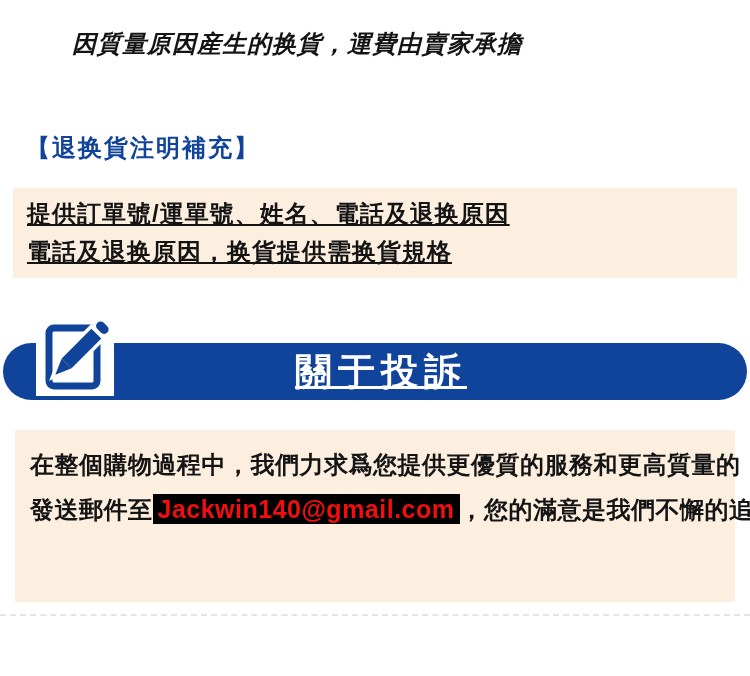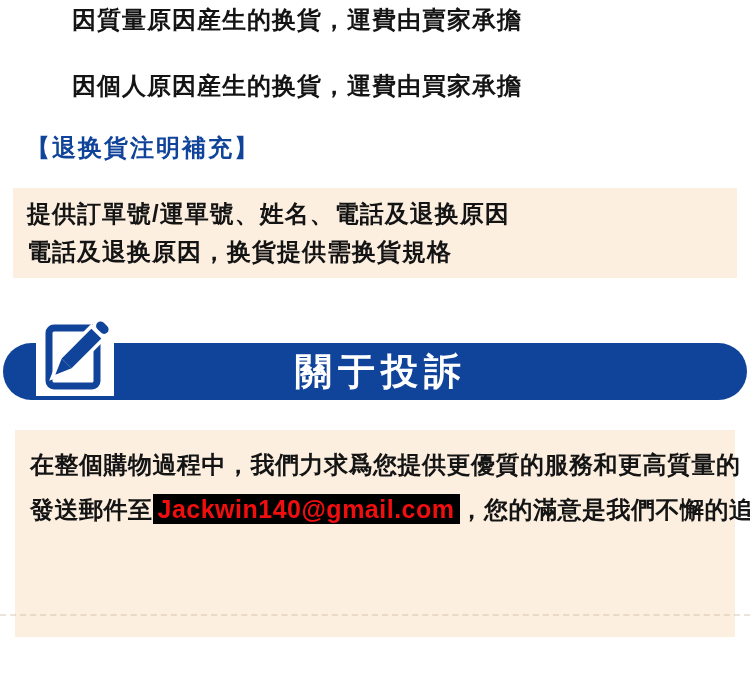--- a/index.html
+++ b/index.html
@@ -13,21 +13,21 @@
     font-weight: bold;
     color: var(--text, #141414);
   }
   .policy-line {
     position: absolute;
     left: 72px;
     font-size: 24px;
     letter-spacing: 1px;
     white-space: nowrap;
   }
-  .policy-line.l1 { top: 4px; }
+  .policy-line.l1 { top: 28px; font-style: italic; }
   .policy-line.l2 { top: 70px; }
   .section-heading {
     position: absolute;
     left: 26px;
     top: 132px;
     margin: 0;
     font-size: 24px;
     letter-spacing: 2px;
     color: var(--accent-blue, #10439A);
     white-space: nowrap;
@@ -39,20 +39,21 @@
   }
   .supplement-box {
     left: 13px;
     top: 188px;
     width: 724px;
     height: 90px;
     padding: 7px 14px 0 14px;
     font-size: 24px;
     line-height: 38px;
     letter-spacing: 1px;
+    text-decoration: underline;
   }
   .banner-wrap {
     position: absolute;
     left: 0; top: 0;
     width: 750px; height: 0;
   }
   .banner-pill {
     position: absolute;
     left: 3px;
     top: 343px;
@@ -63,36 +64,37 @@
     display: flex;
     align-items: center;
     justify-content: center;
   }
   .banner-title {
     color: #ffffff;
     font-size: 37px;
     letter-spacing: 6px;
     transform: translateX(6px);
     white-space: nowrap;
+    text-decoration: underline;
   }
   .icon-plate {
     position: absolute;
     left: 36px;
     top: 308px;
     width: 78px;
     height: 88px;
     background: #ffffff;
     color: var(--accent-blue, #10439A);
   }
   .icon-plate svg { display: block; width: 78px; height: 88px; }
   .complaint-box {
     left: 15px;
     top: 430px;
     width: 720px;
-    height: 207px;
+    height: 172px;
     padding: 12px 15px 0 15px;
     font-size: 24px;
     line-height: 45px;
     letter-spacing: 0.5px;
   }
   .c-line { white-space: nowrap; }
   .email {
     color: var(--email-red, #F10E0F);
     background: #000000;
     padding: 1px 5px;
@@ -107,21 +109,20 @@
     width: 750px;
     border-top: 2px dashed rgba(190, 165, 135, 0.30);
   }
 </style>
 </head>
 <body>
 
 <div class="page">
 
   <div class="policy-line l1">因質量原因産生的换貨，運費由賣家承擔</div>
-  <div class="policy-line l2">因個人原因産生的换貨，運費由買家承擔</div>
 
   <h2 class="section-heading">【退换貨注明補充】</h2>
 
   <div class="cream-box supplement-box">
     <div>提供訂單號/運單號、姓名、電話及退换原因</div>
     <div>電話及退换原因，换貨提供需换貨規格</div>
   </div>
 
   <div class="banner-wrap">
     <div class="banner-pill">

